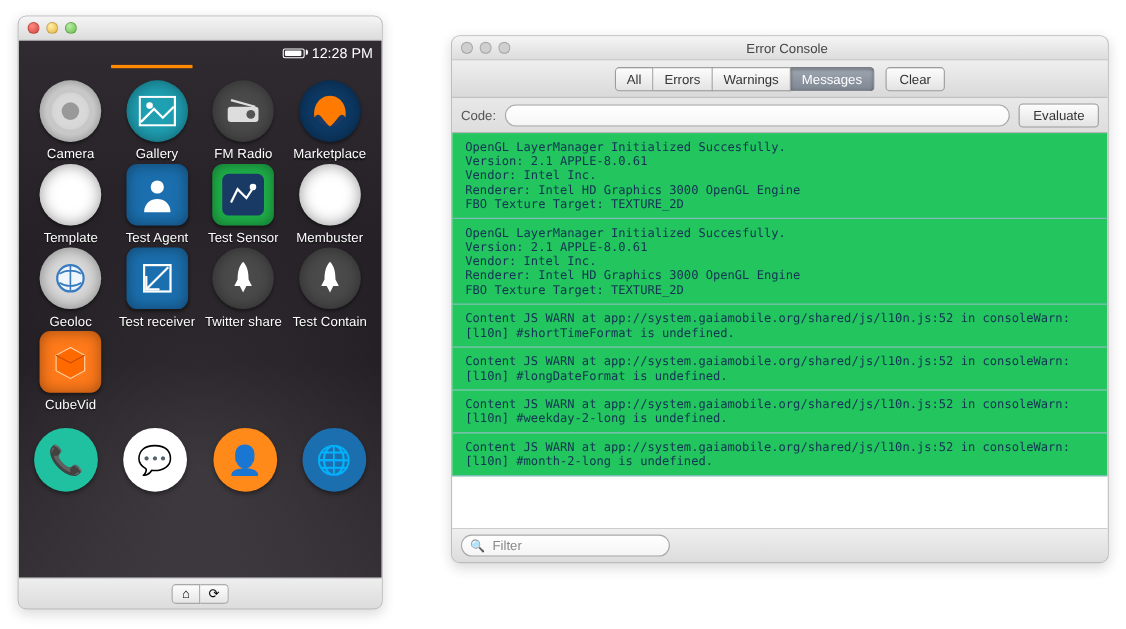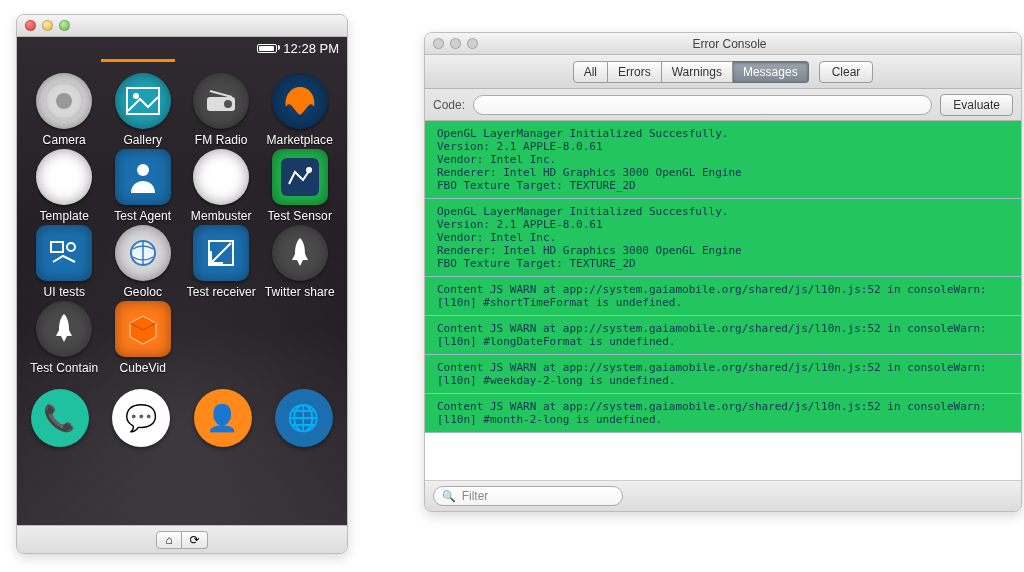--- a/index.html
+++ b/index.html
@@ -88,21 +88,21 @@
     width: 26px; height: 18px; background: linear-gradient(#fdfdfd,#e6e6e6);
     border: 1px solid #a8a8a8; display:flex; align-items:center; justify-content:center;
     font-size: 12px;
   }
   .pb-btn:first-child { border-radius: 4px 0 0 4px; }
   .pb-btn:last-child  { border-radius: 0 4px 4px 0; border-left: none; }
 
   
   .console-window {
     position: absolute;
-    left: 424px; top: 32px;
+    left: 410px; top: 32px;
     width: 598px; height: 480px;
     background: #f0f0f0;
     border: 1px solid #bdbdbd;
     border-radius: 8px;
     box-shadow: 0 4px 12px rgba(0,0,0,.15);
     display:flex; flex-direction:column;
     overflow: hidden;
   }
   .toolbar {
     height: 34px;
@@ -233,43 +233,33 @@
         <div class="app">
     <div class="icon-bg" style="background:#1b6fae;border-radius:10px;">
             <svg width="30" height="36">
               <circle cx="15" cy="11" r="6" fill="#fff"></circle>
               <path d="M3 34c0-8 6-12 12-12s12 4 12 12" fill="#fff"></path>
             </svg>
           </div>
     <div class="label">Test Agent</div>
         </div>
         <div class="app">
-    <div class="icon-bg" style="background:#ffffff;border-radius:50%;"></div>
-    <div class="label">Membuster</div>
-        </div>
-        <div class="app">
     <div class="icon-bg" style="background:#1fb24a;border-radius:10px;">
             <div class="square" style="background:#1a3a66;display:flex;align-items:center;justify-content:center;">
               <svg width="26" height="26">
                 <polyline points="2,20 8,8 16,16 24,4" fill="none" stroke="#fff" stroke-width="2"></polyline>
                 <circle cx="22" cy="6" r="3" fill="#fff"></circle>
               </svg>
             </div>
           </div>
     <div class="label">Test Sensor</div>
         </div>
         <div class="app">
-    <div class="icon-bg" style="background:#1b6fae;border-radius:10px;">
-            <svg width="30" height="26">
-              <rect x="2" y="2" width="12" height="10" fill="none" stroke="#fff" stroke-width="2"></rect>
-              <circle cx="22" cy="7" r="4" fill="none" stroke="#fff" stroke-width="2"></circle>
-              <polyline points="4,22 14,16 26,22" fill="none" stroke="#fff" stroke-width="2"></polyline>
-            </svg>
-          </div>
-    <div class="label">UI tests</div>
+    <div class="icon-bg" style="background:#ffffff;border-radius:50%;"></div>
+    <div class="label">Membuster</div>
         </div>
         <div class="app">
     <div class="icon-bg" style="background:#d9d9d9;border-radius:50%;">
             <svg width="36" height="36">
               <circle cx="18" cy="18" r="12" fill="#eef6fc" stroke="#3a7bbf" stroke-width="2"></circle>
               <path d="M8 14c6-4 14-4 20 0M8 22c6 4 14 4 20 0M18 6v24" stroke="#3a7bbf" stroke-width="1.5" fill="none"></path>
             </svg>
           </div>
     <div class="label">Geoloc</div>
         </div>

